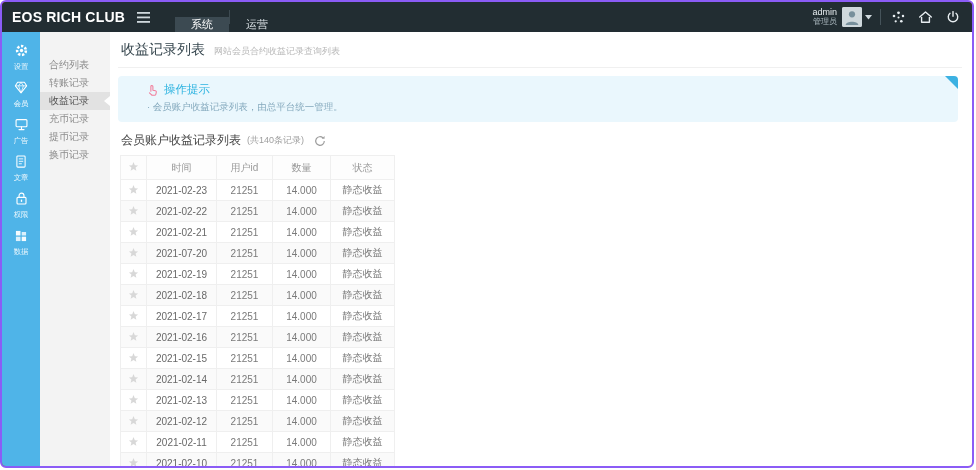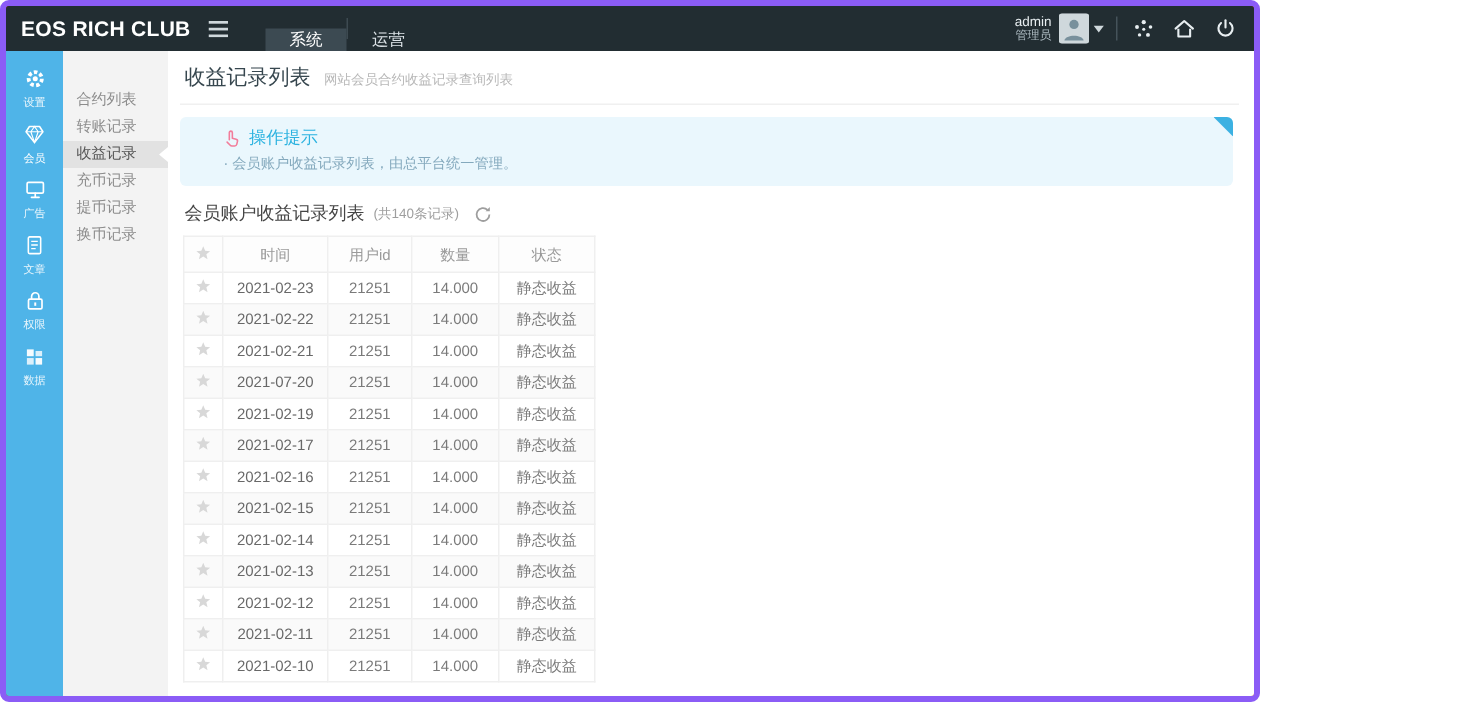--- a/index.html
+++ b/index.html
@@ -1,17 +1,17 @@
 <!DOCTYPE html>
 <html><head>
 <meta charset="utf-8">
 <style>
   html,body{margin:0;padding:0;background:#fff;}
   body{width:976px;height:470px;font-family:"Liberation Sans",sans-serif;-webkit-font-smoothing:antialiased;}
-  .frame{position:relative;width:840px;height:468px;border:4px solid #8b5cf6;border-radius:6px;overflow:hidden;background:#c2410c;box-sizing:border-box;}
+  .frame{position:relative;width:974px;height:468px;border:2px solid #8b5cf6;border-radius:6px;overflow:hidden;background:#c2410c;box-sizing:border-box;}
 
   
   .topbar{height:30px;background:#222d32;display:flex;align-items:stretch;color:#fff;}
   .logo{display:flex;align-items:center;padding:0 6px 0 10px;font-size:14px;font-weight:bold;letter-spacing:.2px;white-space:nowrap;}
   .burger{display:flex;align-items:center;justify-content:center;width:24px;cursor:pointer;}
   .tabs{display:flex;align-items:flex-end;margin-left:20px;}
   .tab{display:flex;align-items:center;padding:0 16px;font-size:11px;color:#dde4e8;cursor:pointer;}
   .tab.active{background:#3c4a52;color:#fff;}
   .tab-divider{width:1px;background:#3d4a51;align-self:center;height:14px;}
   .top-right{margin-left:auto;display:flex;align-items:center;padding-right:6px;}
@@ -289,20 +289,29 @@
                 </svg></td>
               <td class="cell-time col-time">2021-02-19</td>
               <td class="col-uid">21251</td>
               <td class="col-qty">14.000</td>
               <td class="col-status">静态收益</td>
             </tr>
             <tr>
               <td class="col-star"><svg width="11" height="11" viewBox="0 0 12 12">
                   <path d="M6 1.2l1.4 3.35 3.6.28-2.74 2.35.86 3.5L6 8.75l-3.12 1.93.86-3.5L1 4.83l3.6-.28z" fill="#d8d8d8"></path>
                 </svg></td>
+              <td class="cell-time col-time">2021-02-18</td>
+              <td class="col-uid">21251</td>
+              <td class="col-qty">14.000</td>
+              <td class="col-status">静态收益</td>
+            </tr>
+            <tr>
+              <td class="col-star"><svg width="11" height="11" viewBox="0 0 12 12">
+                  <path d="M6 1.2l1.4 3.35 3.6.28-2.74 2.35.86 3.5L6 8.75l-3.12 1.93.86-3.5L1 4.83l3.6-.28z" fill="#d8d8d8"></path>
+                </svg></td>
               <td class="cell-time col-time">2021-02-17</td>
               <td class="col-uid">21251</td>
               <td class="col-qty">14.000</td>
               <td class="col-status">静态收益</td>
             </tr>
             <tr>
               <td class="col-star"><svg width="11" height="11" viewBox="0 0 12 12">
                   <path d="M6 1.2l1.4 3.35 3.6.28-2.74 2.35.86 3.5L6 8.75l-3.12 1.93.86-3.5L1 4.83l3.6-.28z" fill="#d8d8d8"></path>
                 </svg></td>
               <td class="cell-time col-time">2021-02-16</td>

